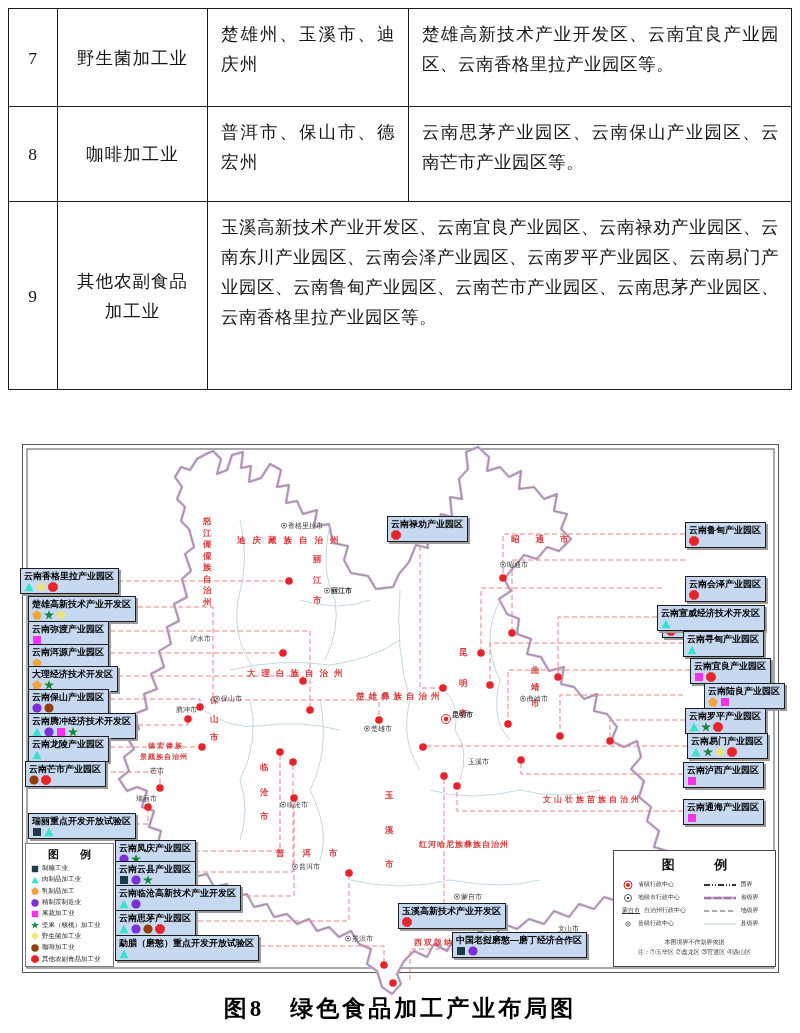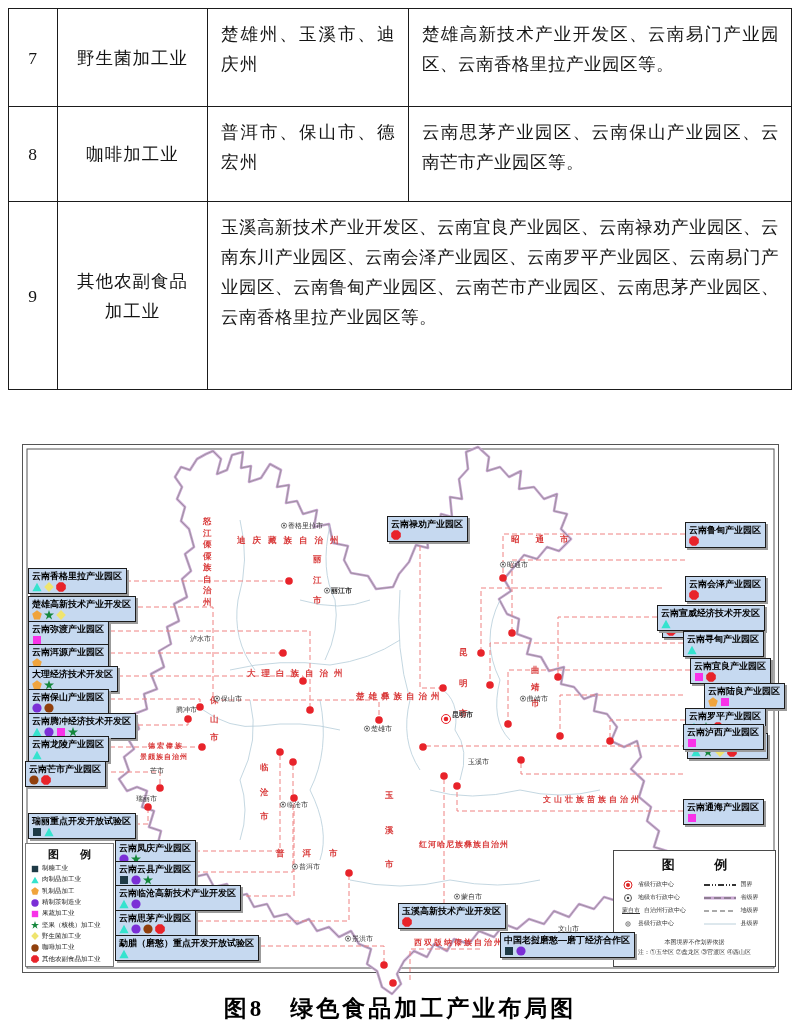--- a/index.html
+++ b/index.html
@@ -47,21 +47,21 @@
 </style>
 </head>
 <body>
 
 <div class="page">
 
   <div class="doc-table">
     <div class="cell center">7</div>
     <div class="cell center">野生菌加工业</div>
     <div class="cell jtext">楚雄州、玉溪市、迪庆州</div>
-    <div class="cell jtext tight">楚雄高新技术产业开发区、云南易门产业园区、云南香格里拉产业园区等。</div>
+    <div class="cell jtext tight">楚雄高新技术产业开发区、云南宜良产业园区、云南香格里拉产业园区等。</div>
 
     <div class="cell center">8</div>
     <div class="cell center">咖啡加工业</div>
     <div class="cell jtext">普洱市、保山市、德宏州</div>
     <div class="cell jtext tight">云南思茅产业园区、云南保山产业园区、云南芒市产业园区等。</div>
 
     <div class="cell center">9</div>
     <div class="cell center" style="padding:0 10px;">其他农副食品加工业</div>
     <div class="cell jtext tight merged">玉溪高新技术产业开发区、云南宜良产业园区、云南禄劝产业园区、云南东川产业园区、云南会泽产业园区、云南罗平产业园区、云南易门产业园区、云南鲁甸产业园区、云南芒市产业园区、云南思茅产业园区、云南香格里拉产业园区等。</div>
   </div>
@@ -192,21 +192,21 @@
       <text x="461" y="899" fill="#333" font-size="7" font-family="&quot;Liberation Sans&quot;,sans-serif" font-weight="normal">蒙自市</text>
       <text x="558" y="931" fill="#333" font-size="7" font-family="&quot;Liberation Sans&quot;,sans-serif" font-weight="normal">文山市</text>
       <circle cx="348" cy="938.6" r="2.6" fill="#fff" stroke="#444" stroke-width="0.7"></circle>
       <circle cx="348" cy="938.6" r="1" fill="#444"></circle>
       <text x="352" y="941" fill="#333" font-size="7" font-family="&quot;Liberation Sans&quot;,sans-serif" font-weight="normal">景洪市</text>
       <text x="190" y="641" fill="#333" font-size="7" font-family="&quot;Liberation Sans&quot;,sans-serif" font-weight="normal">泸水市</text>
       <text x="150" y="773" fill="#333" font-size="7" font-family="&quot;Liberation Sans&quot;,sans-serif" font-weight="normal">芒市</text>
       <text x="136" y="801" fill="#333" font-size="7" font-family="&quot;Liberation Sans&quot;,sans-serif" font-weight="normal">瑞丽市</text>
     </svg>
   <div id="map-overlay">
-      <div class="mlabel" style="left: 28px; top: 568px;">
+      <div class="mlabel" style="left: 20px; top: 568px;">
         <div>云南香格里拉产业园区</div>
         <div class="icons">
           <svg width="10" height="10" viewBox="0 0 10 10">
             <polygon points="5,0.8 9.6,9.2 0.4,9.2" fill="#35e3ce"></polygon>
           </svg>
           <svg width="10" height="10" viewBox="0 0 10 10">
             <polygon points="5,0 9.8,5 5,10 0.2,5" fill="#efe46e"></polygon>
           </svg>
           <svg width="10" height="10" viewBox="0 0 10 10">
             <polygon points="3,0.2 7,0.2 9.8,3 9.8,7 7,9.8 3,9.8 0.2,7 0.2,3" fill="#e8232a"></polygon>
@@ -382,21 +382,21 @@
         </div>
       </div>
       <div class="mlabel" style="left: 398px; top: 903px;">
         <div>玉溪高新技术产业开发区</div>
         <div class="icons">
           <svg width="10" height="10" viewBox="0 0 10 10">
             <polygon points="3,0.2 7,0.2 9.8,3 9.8,7 7,9.8 3,9.8 0.2,7 0.2,3" fill="#e8232a"></polygon>
           </svg>
         </div>
       </div>
-      <div class="mlabel" style="left: 500px; top: 932px;">
+      <div class="mlabel" style="left: 452px; top: 932px;">
         <div>中国老挝磨憨—磨丁经济合作区</div>
         <div class="icons">
           <svg width="10" height="10" viewBox="0 0 10 10">
             <rect x="1" y="1" width="8" height="8" fill="#1e3a46"></rect>
           </svg>
           <svg width="10" height="10" viewBox="0 0 10 10">
             <circle cx="5" cy="5" r="4.6" fill="#7b2fd6"></circle>
           </svg>
         </div>
       </div>
@@ -486,21 +486,21 @@
             <polygon points="5,0 6.2,3.6 10,3.6 6.9,5.9 8.1,9.6 5,7.3 1.9,9.6 3.1,5.9 0,3.6 3.8,3.6" fill="#15873c"></polygon>
           </svg>
           <svg width="10" height="10" viewBox="0 0 10 10">
             <polygon points="5,0 9.8,5 5,10 0.2,5" fill="#efe46e"></polygon>
           </svg>
           <svg width="10" height="10" viewBox="0 0 10 10">
             <polygon points="3,0.2 7,0.2 9.8,3 9.8,7 7,9.8 3,9.8 0.2,7 0.2,3" fill="#e8232a"></polygon>
           </svg>
         </div>
       </div>
-      <div class="mlabel" style="left: 683px; top: 724px;">
+      <div class="mlabel" style="left: 683px; top: 762px;">
         <div>云南泸西产业园区</div>
         <div class="icons">
           <svg width="10" height="10" viewBox="0 0 10 10">
             <rect x="1" y="1" width="8" height="8" fill="#f832e8"></rect>
           </svg>
         </div>
       </div>
       <div class="mlabel" style="left: 683px; top: 799px;">
         <div>云南通海产业园区</div>
         <div class="icons">

